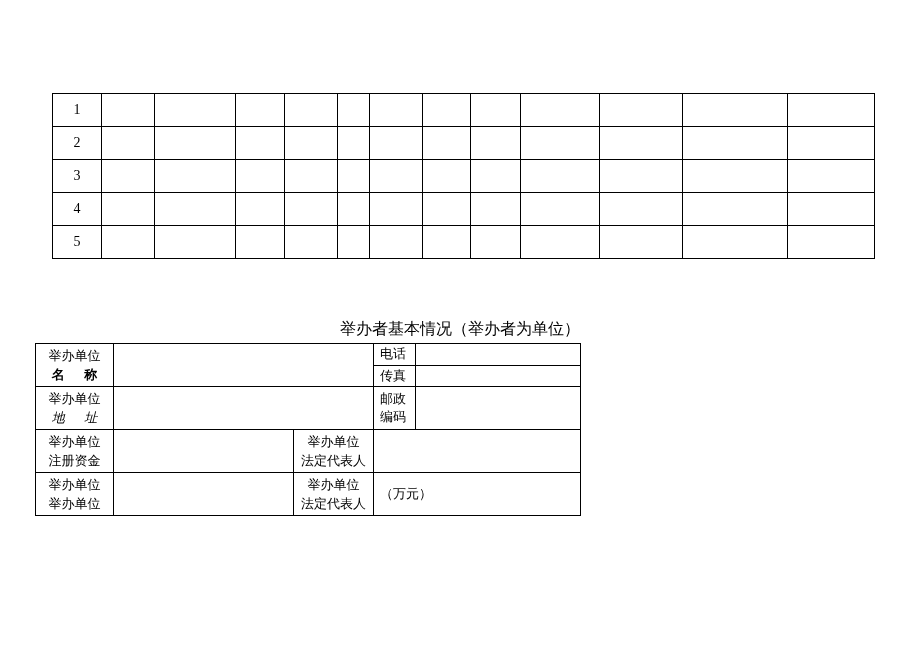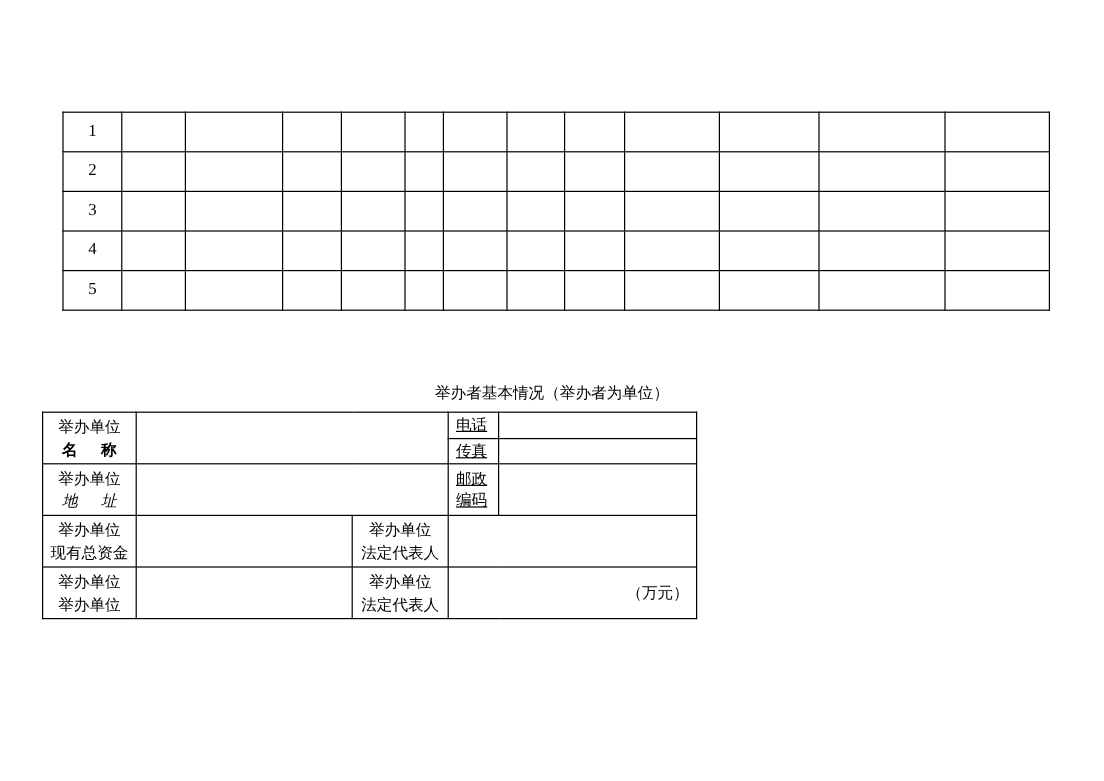--- a/index.html
+++ b/index.html
@@ -43,21 +43,21 @@
     .table1 .col10 { width: 82px; }
     .table1 .col11 { width: 103px; }
     .table1 .col12 { width: 85px; }
 
     .section-title {
       position: absolute;
       top: 319px;
       left: 0;
       width: 920px;
       text-align: center;
-      font-size: 13px;
+      font-size: 16px;
     }
 
     .table2 {
       position: absolute;
       top: 343px;
       left: 35px;
       border-collapse: collapse;
       width: 546px;
     }
     .table2 td {
@@ -67,22 +67,22 @@
       font-size: 13px;
       padding: 0 6px;
       margin-top: 40px;
     }
     .table2 .sub {
       height: 21px;
     }
     .label-col { width: 78px; text-align: center; }
     .label-col2 { width: 80px; text-align: center; }
     .val-wide { }
-    .val-narrow { width: 42px; text-align: left; padding-left: 6px; text-decoration: underline;}
-    .val-remain { width: 165px; text-align: right; padding-right: 6px;}
+    .val-narrow { width: 42px; text-align: left; padding-left: 6px;}
+    .val-remain { width: 165px; text-align: left; padding-right: 6px;}
     .val-remain2 { width: 165px; }
     .center-label {
       text-align: center;
       line-height: 1.5;
     }
   </style>
 </head>
 <body>
 
 <table class="table1">
@@ -190,21 +190,21 @@
     <td colspan="2" style="width:260px;"></td>
     <td class="val-narrow">
       <span>邮政</span><br>
       <span>编码</span>
     </td>
     <td class="val-remain2"></td>
   </tr>
   <tr>
     <td class="label-col center-label">
       <span>举办单位</span><br>
-      <span>现有总资金</span>
+      <span>注册资金</span>
     </td>
     <td style="width:180px;"></td>
     <td class="label-col2 center-label">
       <span>举办单位</span><br>
       <span>法定代表人</span>
     </td>
     <td colspan="2"></td>
   </tr>
   <tr>
     <td class="label-col center-label">

